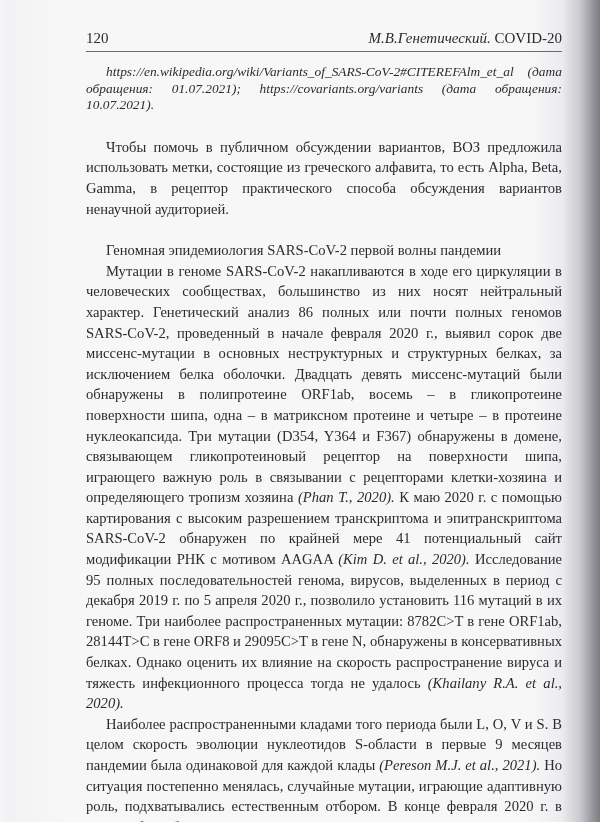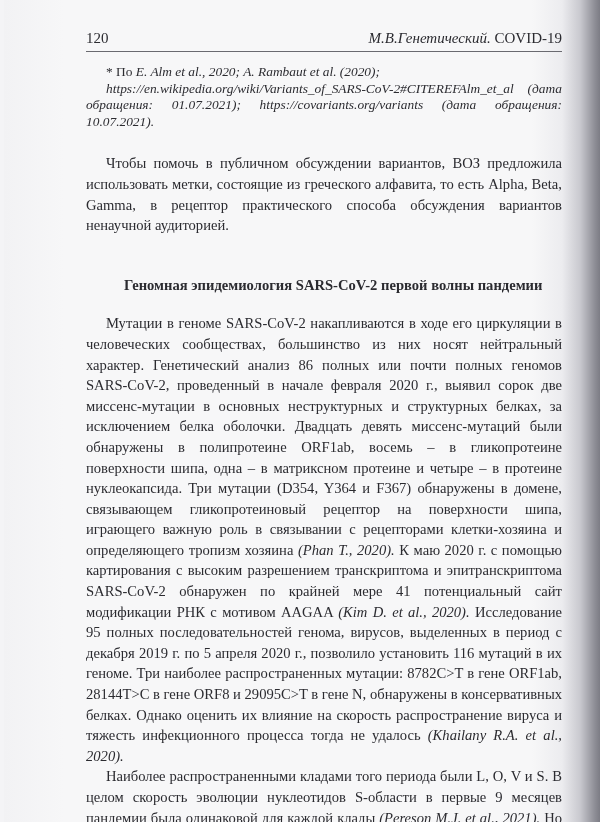--- a/index.html
+++ b/index.html
@@ -29,39 +29,38 @@
       position: absolute; left: 82px; top: 64px; width: 476px;
       font-size: 14.6px; line-height: 20.6px; text-align: justify;
     }
     .footnote { font-size: 13.4px; line-height: 16.6px; margin: 0; }
     .footnote p { margin: 0; text-indent: 20px; text-align: justify; }
     .it { font-style: italic; }
     .para { margin: 0; text-indent: 20px; text-align: justify; }
     .gap1 { height: 23px; }
     .gap2 { height: 21px; }
     h2.section-heading {
-      margin: 18px; font-size: 14.6px; line-height: 20.6px; font-weight: bold;
+      margin: 0; font-size: 14.6px; line-height: 20.6px; font-weight: normal;
       text-indent: 20px;
     }
   </style>
 </head>
 <body>
 
 <div class="page">
 
   <div class="header">
     <span class="page-number">120</span>
-    <span class="running-title"><span>М.В.Генетический.</span><span class="plain"> COVID-19</span></span>
+    <span class="running-title"><span>М.В.Генетический.</span><span class="plain"> COVID-20</span></span>
   </div>
   <div class="header-rule"></div>
 
   <div class="content">
 
     <div class="footnote">
-      <p><span>* По </span><span class="it">E. Alm et al., 2020; A. Rambaut et al. (2020);</span></p>
       <p class="it">https://en.wikipedia.org/wiki/Variants_of_SARS-CoV-2#CITEREFAlm_et_al (дата обращения: 01.07.2021); https://covariants.org/variants (дата обращения: 10.07.2021).</p>
     </div>
 
     <div class="gap1"></div>
 
     <p class="para">Чтобы помочь в публичном обсуждении вариантов, ВОЗ предложила использовать метки, состоящие из греческого алфавита, то есть Alpha, Beta, Gamma, в рецептор практического способа обсуждения вариантов ненаучной аудиторией.</p>
 
     <div class="gap2"></div>
 
     <h2 class="section-heading">Геномная эпидемиология SARS-CoV-2 первой волны пандемии</h2>

